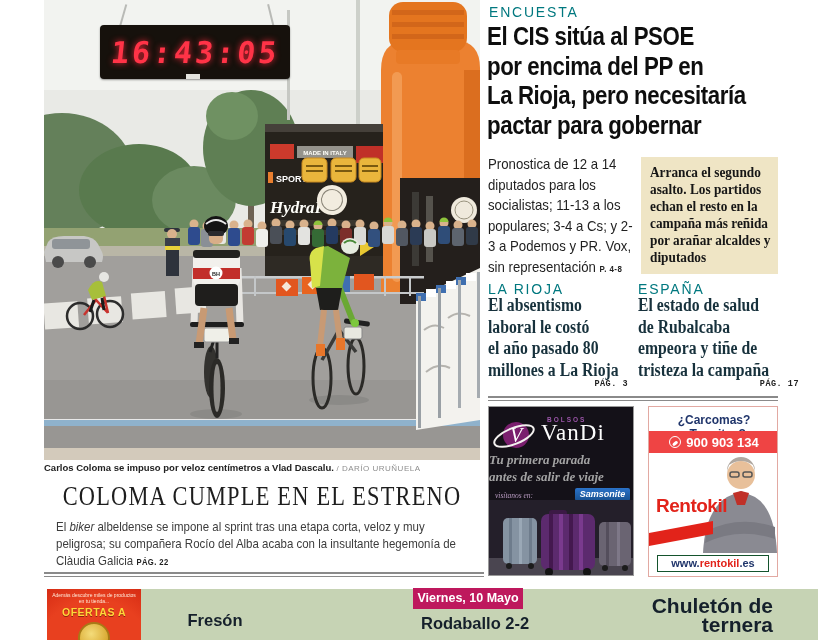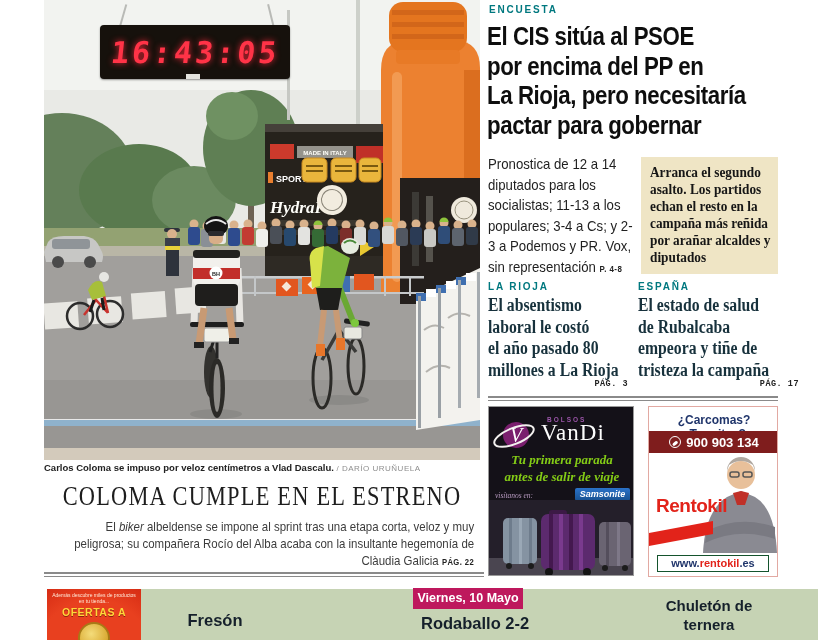--- a/index.html
+++ b/index.html
@@ -17,51 +17,51 @@
   #timer .digits { font-family:"DejaVu Sans Mono",monospace; font-weight:bold; font-size:30px; color:#ff3347;
            letter-spacing:3px; transform:skewX(-6deg); text-shadow:0 0 6px rgba(255,40,60,.85); }
   .wire { position:absolute; width:2px; height:24px; background:#b9bab6; z-index:2; }
   #timer-tag { left:142px; top:74px; width:14px; height:5px; background:#e4e4de; z-index:4; }
 
   
   #caption { left:44px; top:462px; width:436px; font-size:9.5px; font-weight:bold; color:#222; }
   #caption .credit { font-weight:normal; font-size:8px; color:#8e8e8e; letter-spacing:.5px; }
   #coloma-hl { left:44px; top:480px; width:436px; }
   #coloma-hl .inner { width:545px; transform:scaleX(.8); font-size:28px; letter-spacing:1.5px; color:#1d1d1d; text-align:center; }
-  #coloma-deck { left:56px; top:518px; width:492px;text-align:right; }
+  #coloma-deck { left:56px; top:518px; width:492px; }
   #coloma-deck .inner { width:492px; transform:scaleX(.85); font-size:13.5px; line-height:17px; color:#3c3c3c; }
   .pagref { font-size:9px; font-weight:bold; color:#222; letter-spacing:.5px; }
   .dblrule { border-top:2px solid #8a8a8a; border-bottom:1px solid #8a8a8a; height:5px; }
 
   
-  .kicker { font-size:10px; font-weight:bold; letter-spacing:1.8px; color:#00787f; }
+  .kicker { font-size:14px; font-weight:normal; letter-spacing:1.8px; color:#00787f; }
   #enc-hl { left:487px; top:22px; }
   #enc-hl .inner { transform:scaleX(.84); font-weight:bold; font-size:26.5px; line-height:29.5px; letter-spacing:-.5px; color:#0e0e0e; }
   #enc-deck { left:488px; top:154px; width:175px; }
   #enc-deck .inner { width:165px; transform:scaleX(.88); font-size:15px; line-height:20.5px; color:#1f1f1f; }
   #enc-box { left:641px; top:157px; width:137px; min-height:112px; background:#efe5c5; padding:7px 8px 8px 9px; }
   #enc-box .inner { width:132px; transform:scaleX(.95); font-family:"Liberation Serif",serif; font-weight:bold;
                     font-size:14px; line-height:17px; color:#161616; }
   .sec-hl .inner { transform:scaleX(.85); font-family:"Liberation Serif",serif; font-weight:bold;
                    font-size:18.5px; line-height:21.5px; color:#17313c; }
   .pag-right { font-size:8.5px; font-weight:bold; color:#222; letter-spacing:.5px; text-align:right;font-family:Liberation Mono, monospace; }
 
   
   #vandi { left:488px; top:406px; width:146px; height:170px; background:#141118; border:1px solid #9a9a9a; overflow:hidden; }
   #vandi .bolsos { position:absolute; left:58px; top:9px; font-size:6.5px; letter-spacing:2px; color:#9a55a8; font-weight:bold; }
   #vandi .brand { position:absolute; left:52px; top:13px; font-family:"Liberation Serif",serif; font-size:23px; color:#fdfdfd; letter-spacing:1px; }
-  #vandi .tag { position:absolute; left:0; width:146px; text-align:center; font-family:"Liberation Serif",serif;
-                font-style:italic; font-weight:bold; font-size:13px; color:#84cc16; }
+  #vandi .tag { position:absolute; left:0; width:146px; text-align:left; font-family:"Liberation Serif",serif;
+                font-style:italic; font-weight:bold; font-size:13px; color:#a3a3a3; }
   #vandi .addr { position:absolute; left:6px; top:84px; font-family:"Liberation Serif",serif; font-style:italic;
                  font-size:7.5px; line-height:9.5px; color:#dcCbe0; color:#dccbe0; }
   #vandi .sams { position:absolute; right:3px; top:81px; width:55px; height:13px; background:linear-gradient(#2a72c8,#17508f);
                  color:#fff; font-style:italic; font-weight:bold; font-size:9px; text-align:center; line-height:13px; border-radius:2px; }
   #rentokil { left:648px; top:406px; width:130px; height:171px; background:#fff; border:1px solid #e2a9a2; overflow:hidden; }
   #rentokil .q { position:absolute; top:6px; left:0; width:130px; text-align:center; font-weight:bold; font-size:12px; color:#20356b; }
-  #rentokil .bar { position:absolute; top:24px; left:0; width:130px; height:22px; background:#7f1d1d;
+  #rentokil .bar { position:absolute; top:24px; left:0; width:130px; height:22px; background:#ef4444;
                    display:flex; align-items:center; justify-content:center; gap:5px; color:#fff; font-weight:bold; font-size:13px; }
   .phone-ring { width:12px; height:12px; border:1.5px solid #fff; border-radius:50%; position:relative; }
   .phone-ring i { position:absolute; left:2px; top:4.5px; width:6px; height:2.5px; background:#fff; border-radius:2px; transform:rotate(-40deg); }
   #rentokil .brand { position:absolute; left:7px; top:88px; font-weight:bold; font-size:19px; color:#e2231a; letter-spacing:-.5px; }
   #rentokil .url { position:absolute; left:8px; top:148px; width:112px; height:17px; border:1px solid #14532d;
                    text-align:center; font-weight:bold; font-size:11px; line-height:15px; }
   .navy { color:#20356b; } .redtx { color:#e2231a; }
 
   
   #greenstrip { left:47px; top:589px; width:771px; height:51px; background:#c6d3b4; }
@@ -447,13 +447,13 @@
 <div class="abs" id="greenstrip"></div>
 <div class="abs" id="promo">
   <div class="l1">Además descubre miles de productos</div>
   <div class="l2">en tu tienda...</div>
   <div class="of">OFERTAS A</div>
   <div class="coin"></div>
 </div>
 <div class="abs" id="datebox">Viernes, 10 Mayo</div>
 <div class="abs menu-item" style="left:160px; top:611px; width:110px; text-align:center; font-size:16.5px;">Fresón</div>
 <div class="abs menu-item" style="left:421px; top:614px; font-size:16.5px;">Rodaballo 2-2</div>
-<div class="abs menu-item" style="left:645px; top:596px; width:128px; text-align:center; font-size:15px; line-height:19px;">Chuletón de ternera</div>
+<div class="abs menu-item" style="left:645px; top:596px; width:128px; text-align:right; font-size:21px; line-height:19px;">Chuletón de ternera</div>
 
 </body></html>

